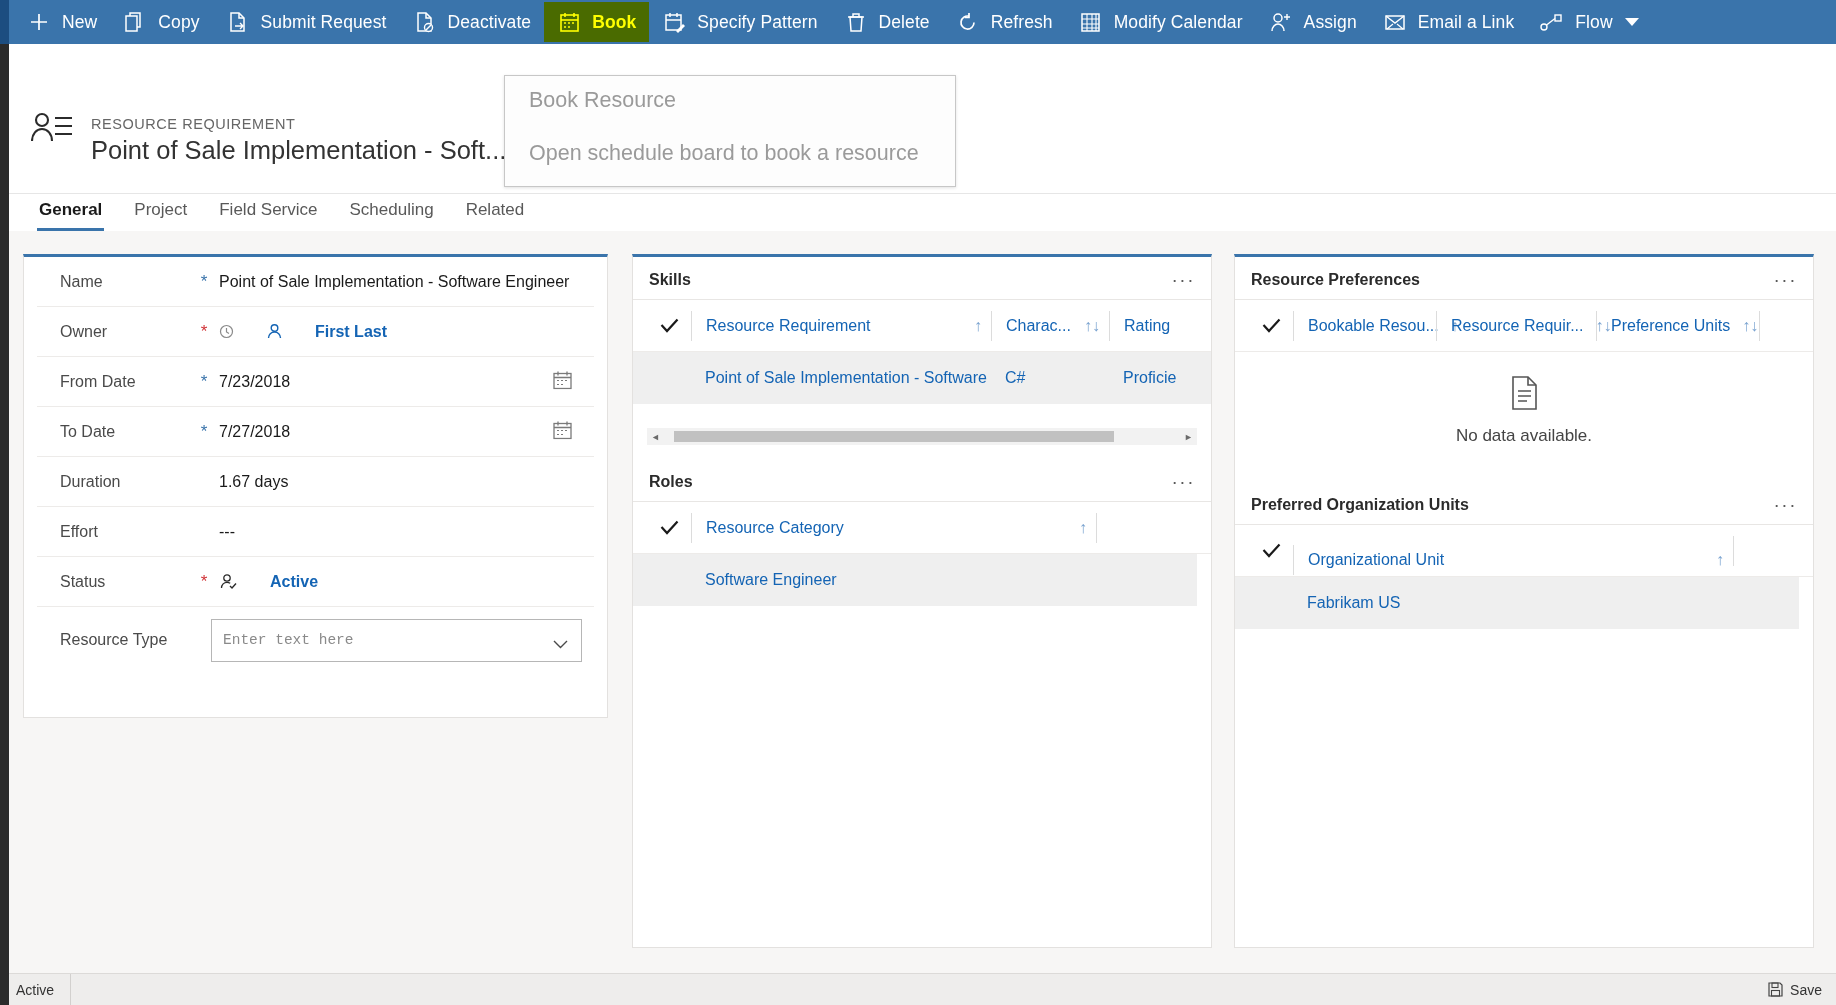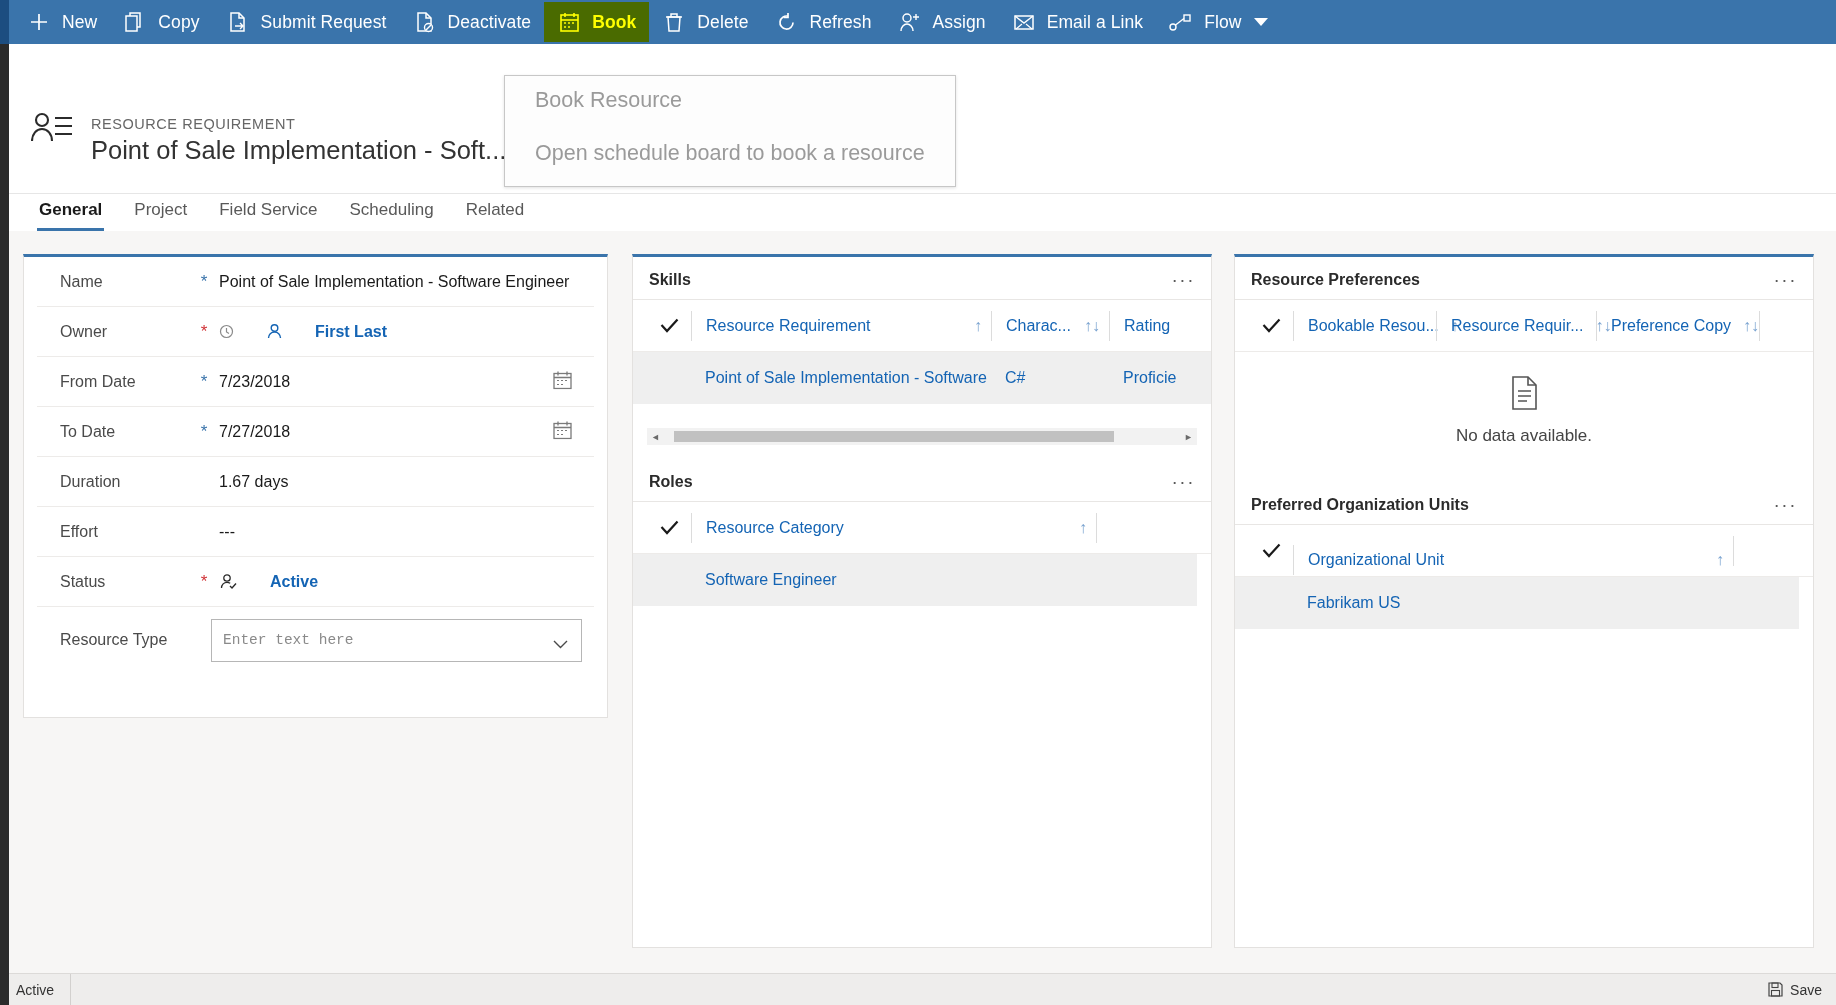--- a/index.html
+++ b/index.html
@@ -90,21 +90,21 @@
   }
 
   
   .tooltip {
     position: absolute; left: 504px; top: 75px;
     width: 452px; height: 112px;
     background: #fdfdfd;
     border: 1px solid #c7c7c7;
     box-shadow: 0 1px 3px rgba(0,0,0,.12);
     z-index: 35;
-    padding: 12px 14px 0 30px;
+    padding: 12px 14px 0 24px;
   }
   .tooltip-title {
     font-size: 21.5px; color: #9a9a9a;
     margin-bottom: 28px;
     white-space: nowrap;
   }
   .tooltip-desc {
     font-size: 21.5px; color: #9a9a9a;
     white-space: nowrap;
   }
@@ -354,20 +354,31 @@
       <svg width="21" height="21" viewBox="0 0 21 21">
           <rect x="2" y="3" width="17" height="16" stroke="#ffff00" stroke-width="1.6" fill="none"></rect>
           <path d="M2 8h17" stroke="#ffff00" stroke-width="1.6"></path>
           <path d="M6 1v4M15 1v4" stroke="#ffff00" stroke-width="1.6"></path>
           <path d="M5 11h2M9 11h2M13 11h2M5 15h2M9 15h2" stroke="#ffff00" stroke-width="1.3"></path>
         </svg>
     </span>
     <span class="cmd-label">Book</span>
   </div>
 
+  <div class="cmd">
+    <span class="glyph">
+      <svg width="21" height="21" viewBox="0 0 21 21">
+          <rect x="2" y="3" width="15" height="15" stroke="#fff" stroke-width="1.5" fill="none"></rect>
+          <path d="M2 8h15" stroke="#fff" stroke-width="1.5"></path>
+          <path d="M6 1v4M13 1v4" stroke="#fff" stroke-width="1.5"></path>
+          <path d="M12 19l7-7 2 2-7 7z" fill="#fff"></path>
+        </svg>
+    </span>
+    <span class="cmd-label">Specify Pattern</span>
+  </div>
 
   <div class="cmd">
     <span class="glyph">
       <svg width="18" height="21" viewBox="0 0 18 21">
           <path d="M3 5h12l-1 14H4z" stroke="#fff" stroke-width="1.5" fill="none"></path>
           <path d="M1 5h16M6 5V2h6v3" stroke="#fff" stroke-width="1.5" fill="none"></path>
         </svg>
     </span>
     <span class="cmd-label">Delete</span>
   </div>
@@ -375,20 +386,29 @@
   <div class="cmd">
     <span class="glyph">
       <svg width="21" height="21" viewBox="0 0 21 21">
           <path d="M17 10.5A6.5 6.5 0 1 1 12 4.2" stroke="#fff" stroke-width="1.7" fill="none"></path>
           <path d="M12 1v4.5h-4.5" stroke="#fff" stroke-width="1.7" fill="none"></path>
         </svg>
     </span>
     <span class="cmd-label">Refresh</span>
   </div>
 
+  <div class="cmd">
+    <span class="glyph">
+      <svg width="21" height="21" viewBox="0 0 21 21">
+          <rect x="2" y="2" width="17" height="17" stroke="#fff" stroke-width="1.5" fill="none"></rect>
+          <path d="M2 7h17M2 12h17M2 16h17M7 2v17M12 2v17M16 2v17" stroke="#fff" stroke-width="1.1"></path>
+        </svg>
+    </span>
+    <span class="cmd-label">Modify Calendar</span>
+  </div>
 
   <div class="cmd">
     <span class="glyph">
       <svg width="21" height="21" viewBox="0 0 21 21">
           <circle cx="8" cy="6" r="4" stroke="#fff" stroke-width="1.5" fill="none"></circle>
           <path d="M2 19c0-4 3-7 6-7s6 3 6 7" stroke="#fff" stroke-width="1.5" fill="none"></path>
           <path d="M14 5h6M17 2v6" stroke="#fff" stroke-width="1.4"></path>
         </svg>
     </span>
     <span class="cmd-label">Assign</span>
@@ -625,21 +645,21 @@
       </span>
       <span class="gh-cell" style="width:143px;">
         <span>Bookable Resou...</span>
         <span class="sort">↑</span>
       </span>
       <span class="gh-cell" style="width:160px;">
         <span>Resource Requir...</span>
         <span class="sort">↑↓</span>
       </span>
       <span class="gh-cell" style="width:163px;">
-        <span>Preference Copy</span>
+        <span>Preference Units</span>
         <span class="sort">↑↓</span>
       </span>
       <span class="gh-spacer"></span>
     </div>
 
     <div class="nodata">
       <span>
         <svg width="30" height="34" viewBox="0 0 30 34">
             <path d="M4 1h15l8 8v24H4z" stroke="#555" stroke-width="1.6" fill="#fff"></path>
             <path d="M19 1v8h8" stroke="#555" stroke-width="1.6" fill="none"></path>

